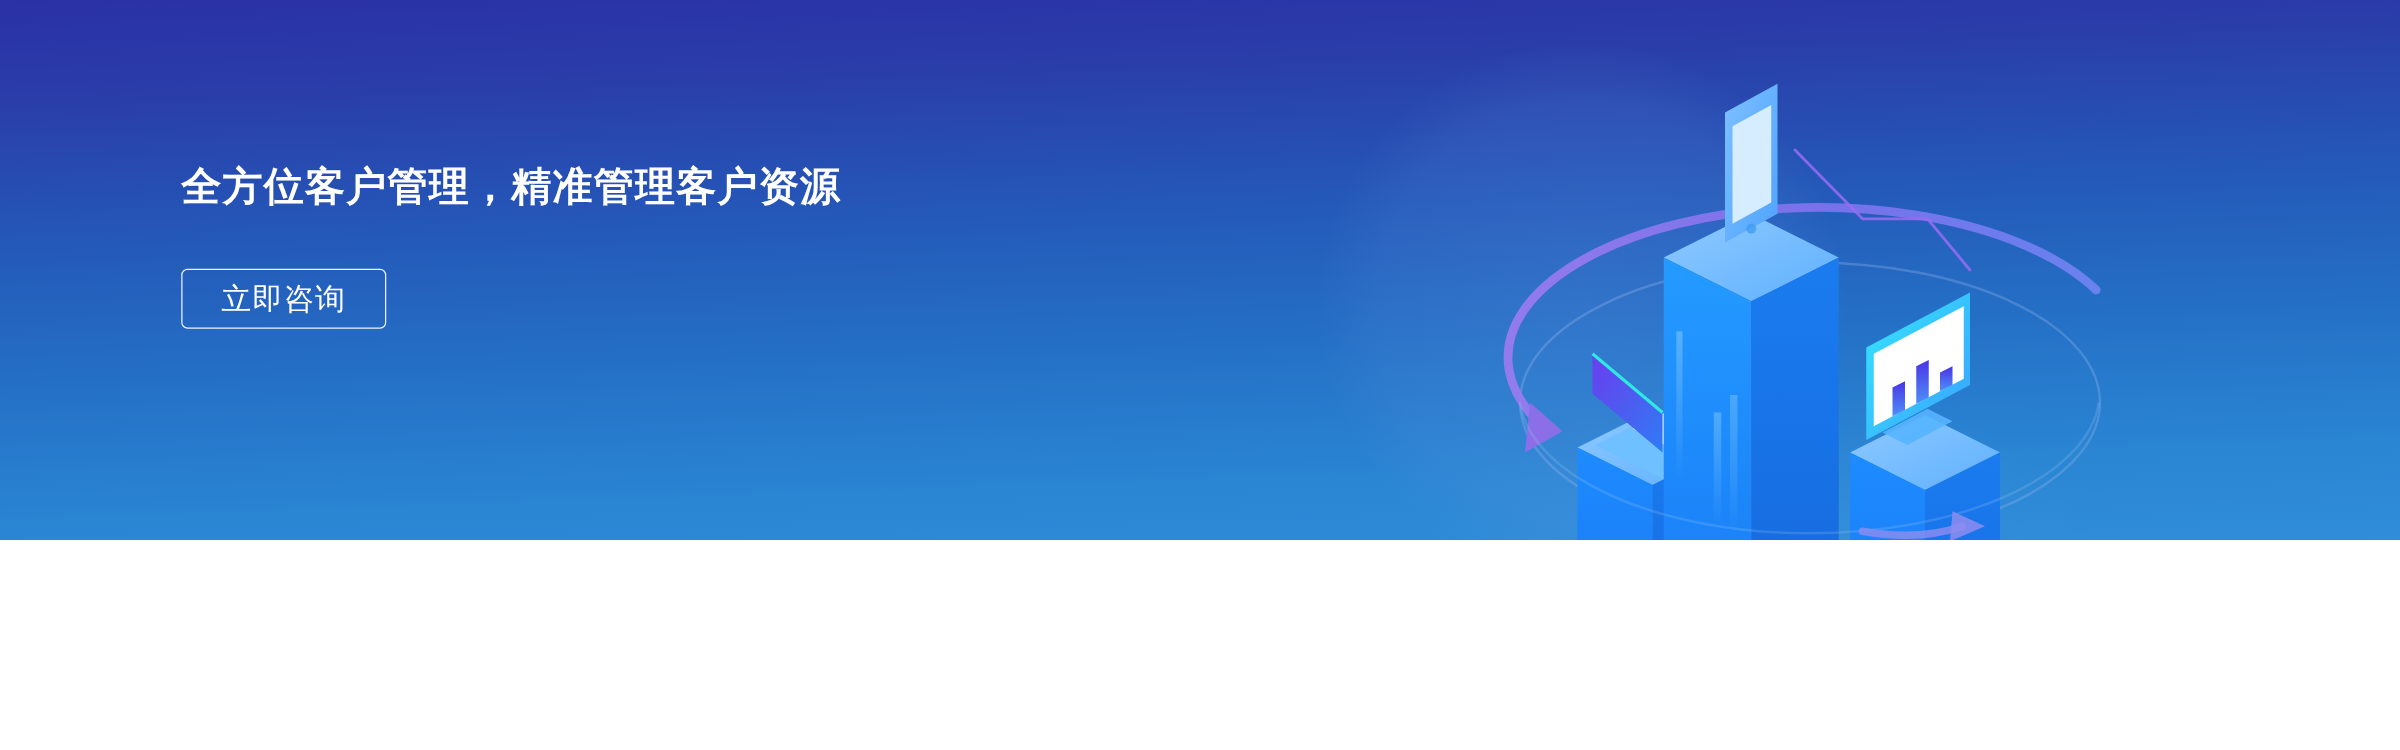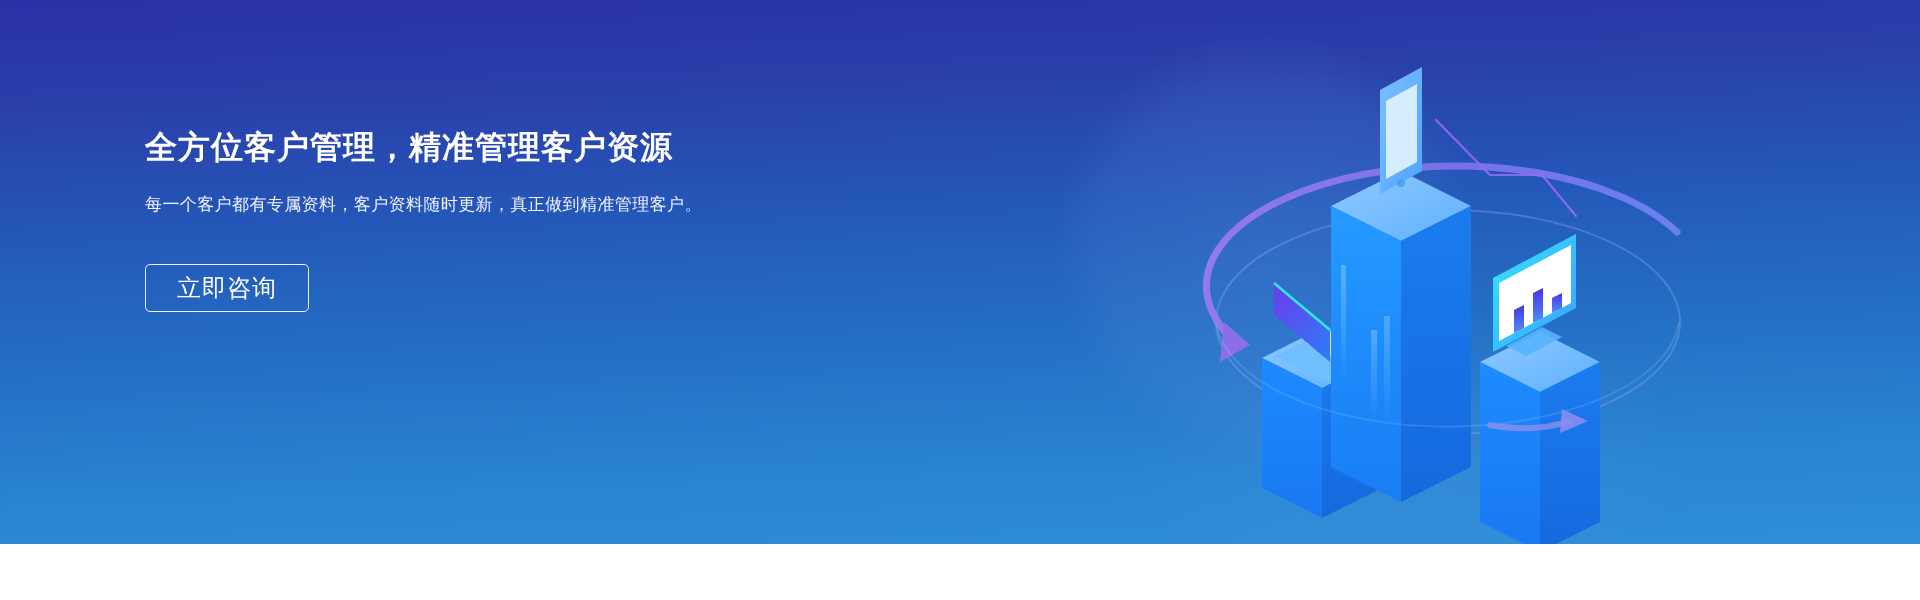--- a/index.html
+++ b/index.html
@@ -4,24 +4,23 @@
 <title>Banner</title>
 <style>
   * { margin:0; padding:0; box-sizing:border-box; }
   html, body {
     width:1920px; height:600px;
     overflow:hidden;
     font-family:"Liberation Sans", sans-serif;
   }
   #banner {
     position:relative;
-    width:1920px; height:544px;
+    width:1920px; height:432px;
     background:linear-gradient(178deg, #2a31a6 0%, #2a3da9 16%, #2459b9 40%, #2470c6 62%, #2a85d3 84%, #2f8dd9 100%);
     overflow:hidden;
-    font-family:Liberation Mono, monospace;
   }
   
   .glow {
     position:absolute;
     left:1055px; top:35px;
     width:420px; height:420px;
     border-radius:50%;
     background:radial-gradient(circle at 50% 50%, rgba(120,160,235,0.16) 0%, rgba(120,160,235,0.10) 55%, rgba(120,160,235,0) 72%);
     pointer-events:none;
   }
@@ -83,21 +82,20 @@
 </head>
 <body>
 
 <div id="banner">
 
   <div class="glow"></div>
   <div class="glow2"></div>
 
   <div class="copy">
     <div class="headline">全方位客户管理，精准管理客户资源</div>
-    <div class="subhead">每一个客户都有专属资料，客户资料随时更新，真正做到精准管理客户。</div>
     <a class="cta" href="#">立即咨询</a>
   </div>
 
   <div class="art">
     <svg viewBox="0 0 520 530" xmlns="http://www.w3.org/2000/svg">
       <defs>
         <linearGradient id="gPillarFront" x1="0" y1="0" x2="0" y2="1">
           <stop offset="0%" stop-color="#1e8bff"></stop>
           <stop offset="100%" stop-color="#1878f2"></stop>
         </linearGradient>

